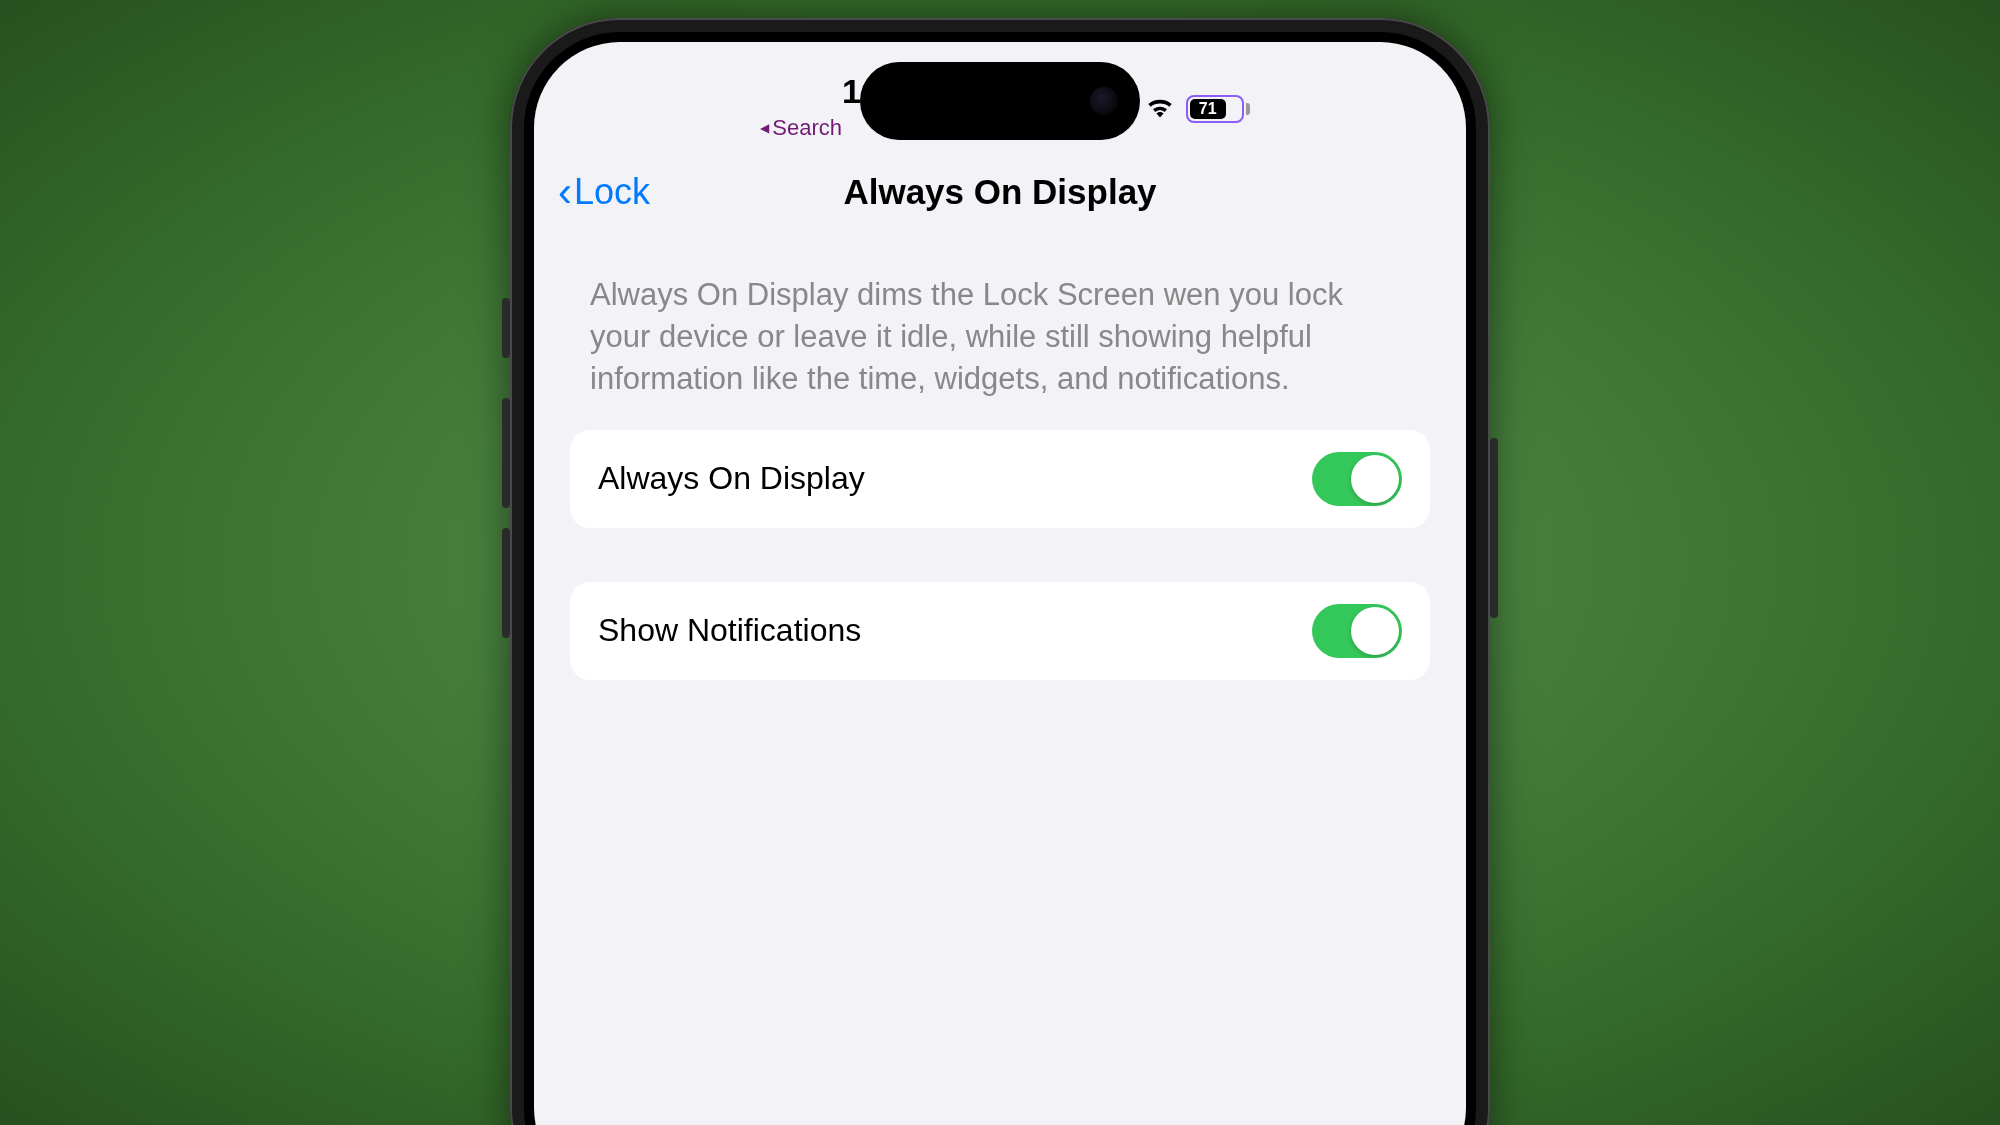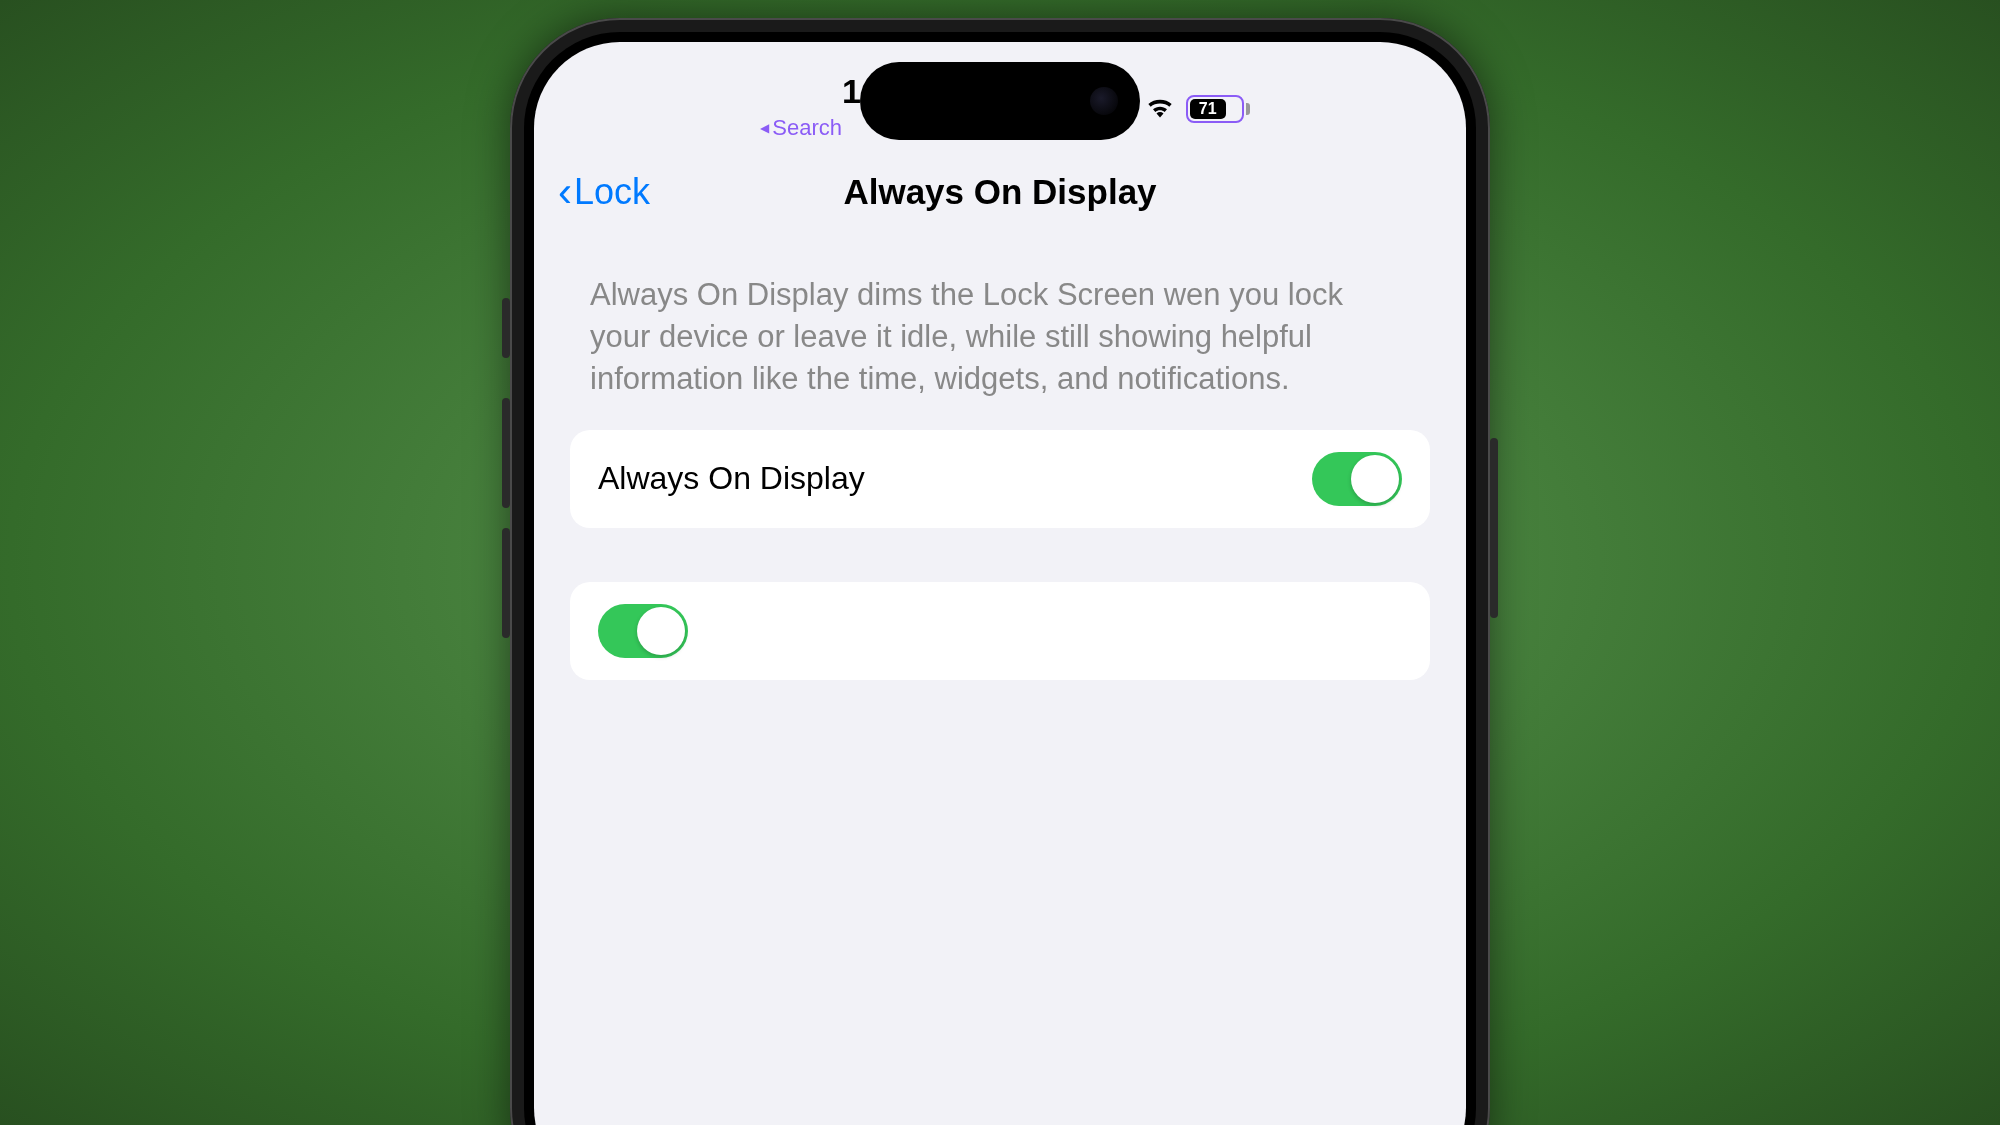--- a/index.html
+++ b/index.html
@@ -71,21 +71,21 @@
 }
 .status-bar {
   display: flex;
   justify-content: center;
   align-items: center;
   padding: 28px 45px 0 45px;
   height: 100px;
 }
 .status-left { display: flex; flex-direction: column; align-items: center; width: 250px; }
 .status-time { font-size: 34px; font-weight: 600; letter-spacing: -0.5px; }
-.status-search { font-size: 22px; font-weight: 400; color: #8b5cf6; display: flex; align-items: center; gap: 3px; margin-top: 4px; align-self: flex-start; margin-left: 10px;}
+.status-search { font-size: 22px; font-weight: 400; color: #701a75; display: flex; align-items: center; gap: 3px; margin-top: 4px; align-self: flex-start; margin-left: 10px;}
 .status-search::before { content: '◀'; font-size: 12px; }
 .status-right { display: flex; align-items: center; gap: 12px; width: 250px; justify-content: flex-end; padding-top:6px;}
 .cellular-icon { display: flex; align-items: flex-end; gap: 3px; height: 22px; }
 .cellular-icon span { width: 6px; background: #000; border-radius: 2px; }
 .cellular-icon span:nth-child(1){height:8px}
 .cellular-icon span:nth-child(2){height:13px}
 .cellular-icon span:nth-child(3){height:18px;background:#aaa}
 .cellular-icon span:nth-child(4){height:22px;background:#aaa}
 .wifi-icon svg { width: 28px; height: 22px; }
 .battery { display: flex; align-items: center; }
@@ -193,20 +193,21 @@
 
         <div class="group">
           <div class="row">
             <div class="row-label">Always On Display</div>
             <div class="toggle"></div>
           </div>
         </div>
 
         <div class="group">
           <div class="row">
+            <div class="row-label">Show Notifications</div>
             <div class="toggle"></div>
           </div>
         </div>
       </div>
 
     </div>
   </div>
 </div>
 
 </body></html>

